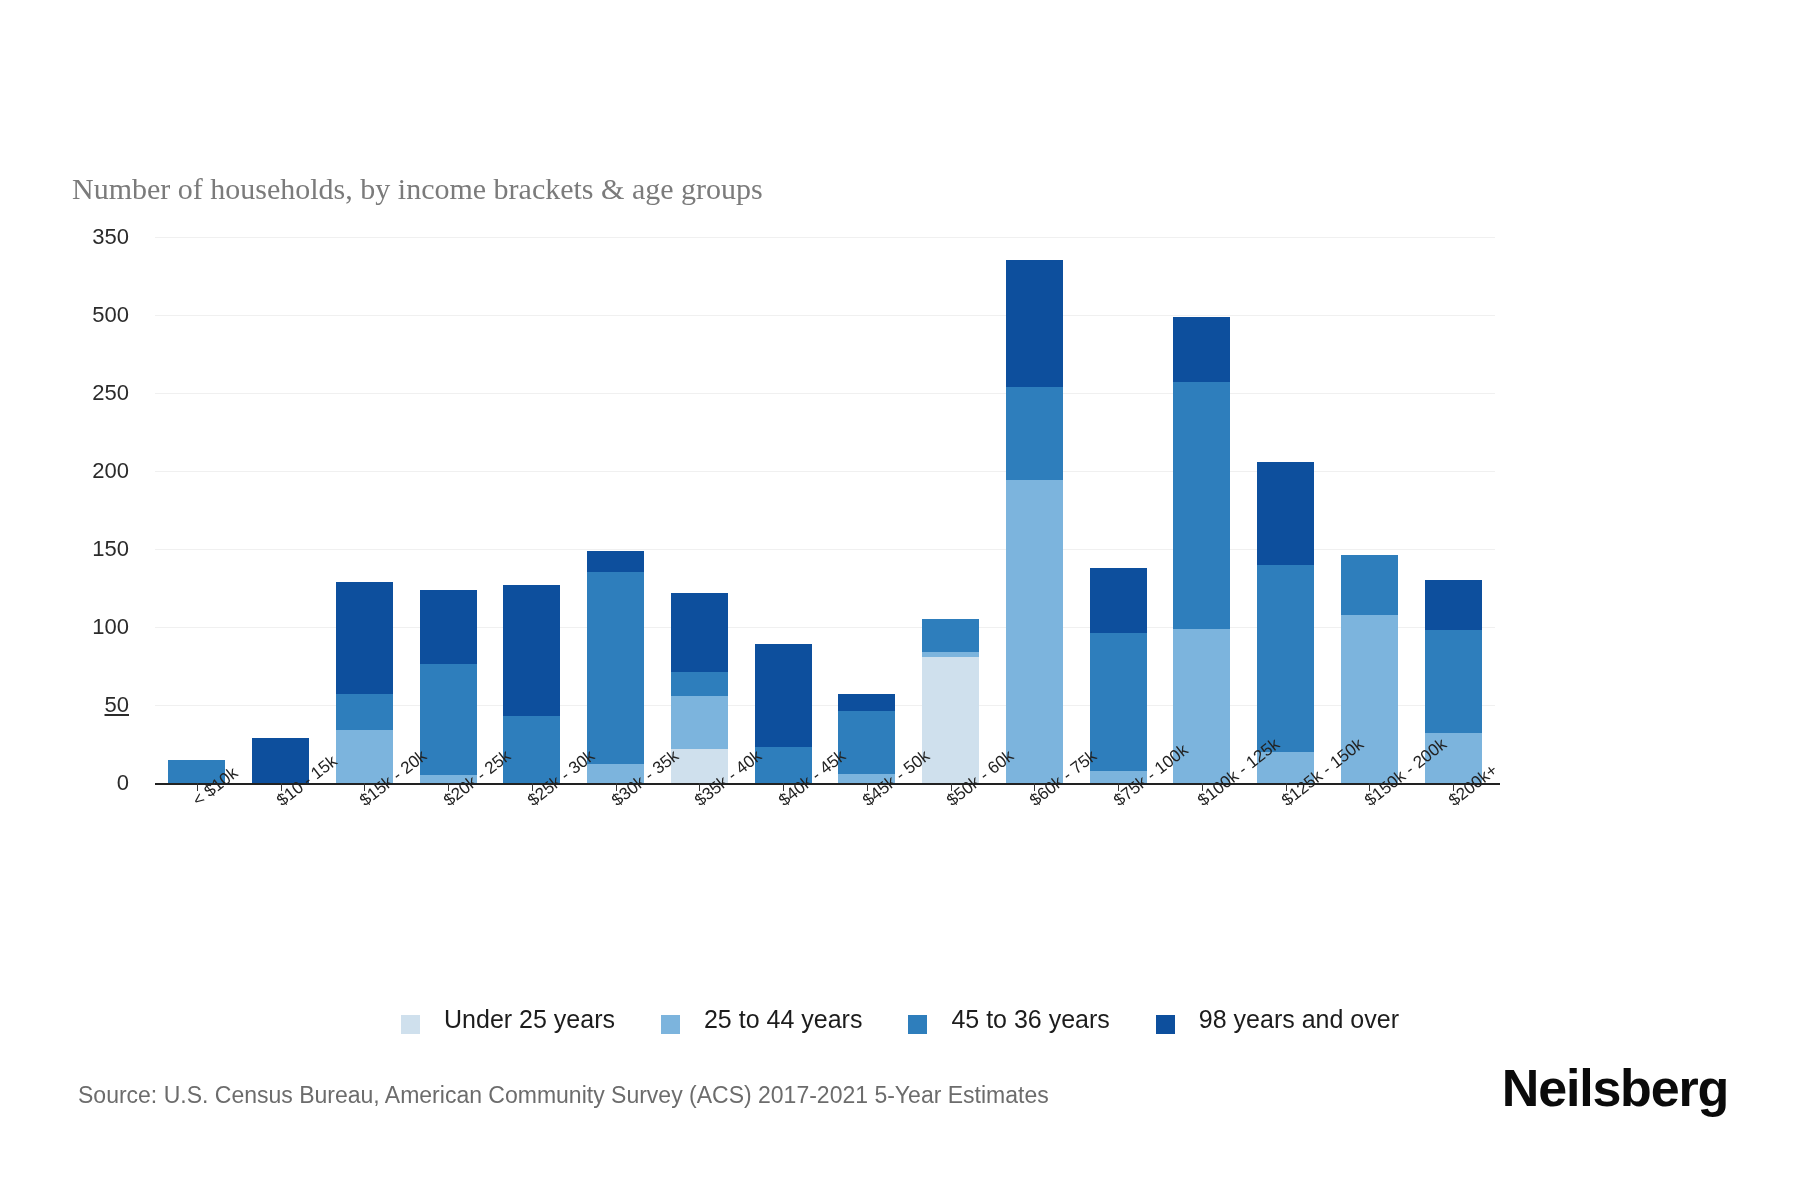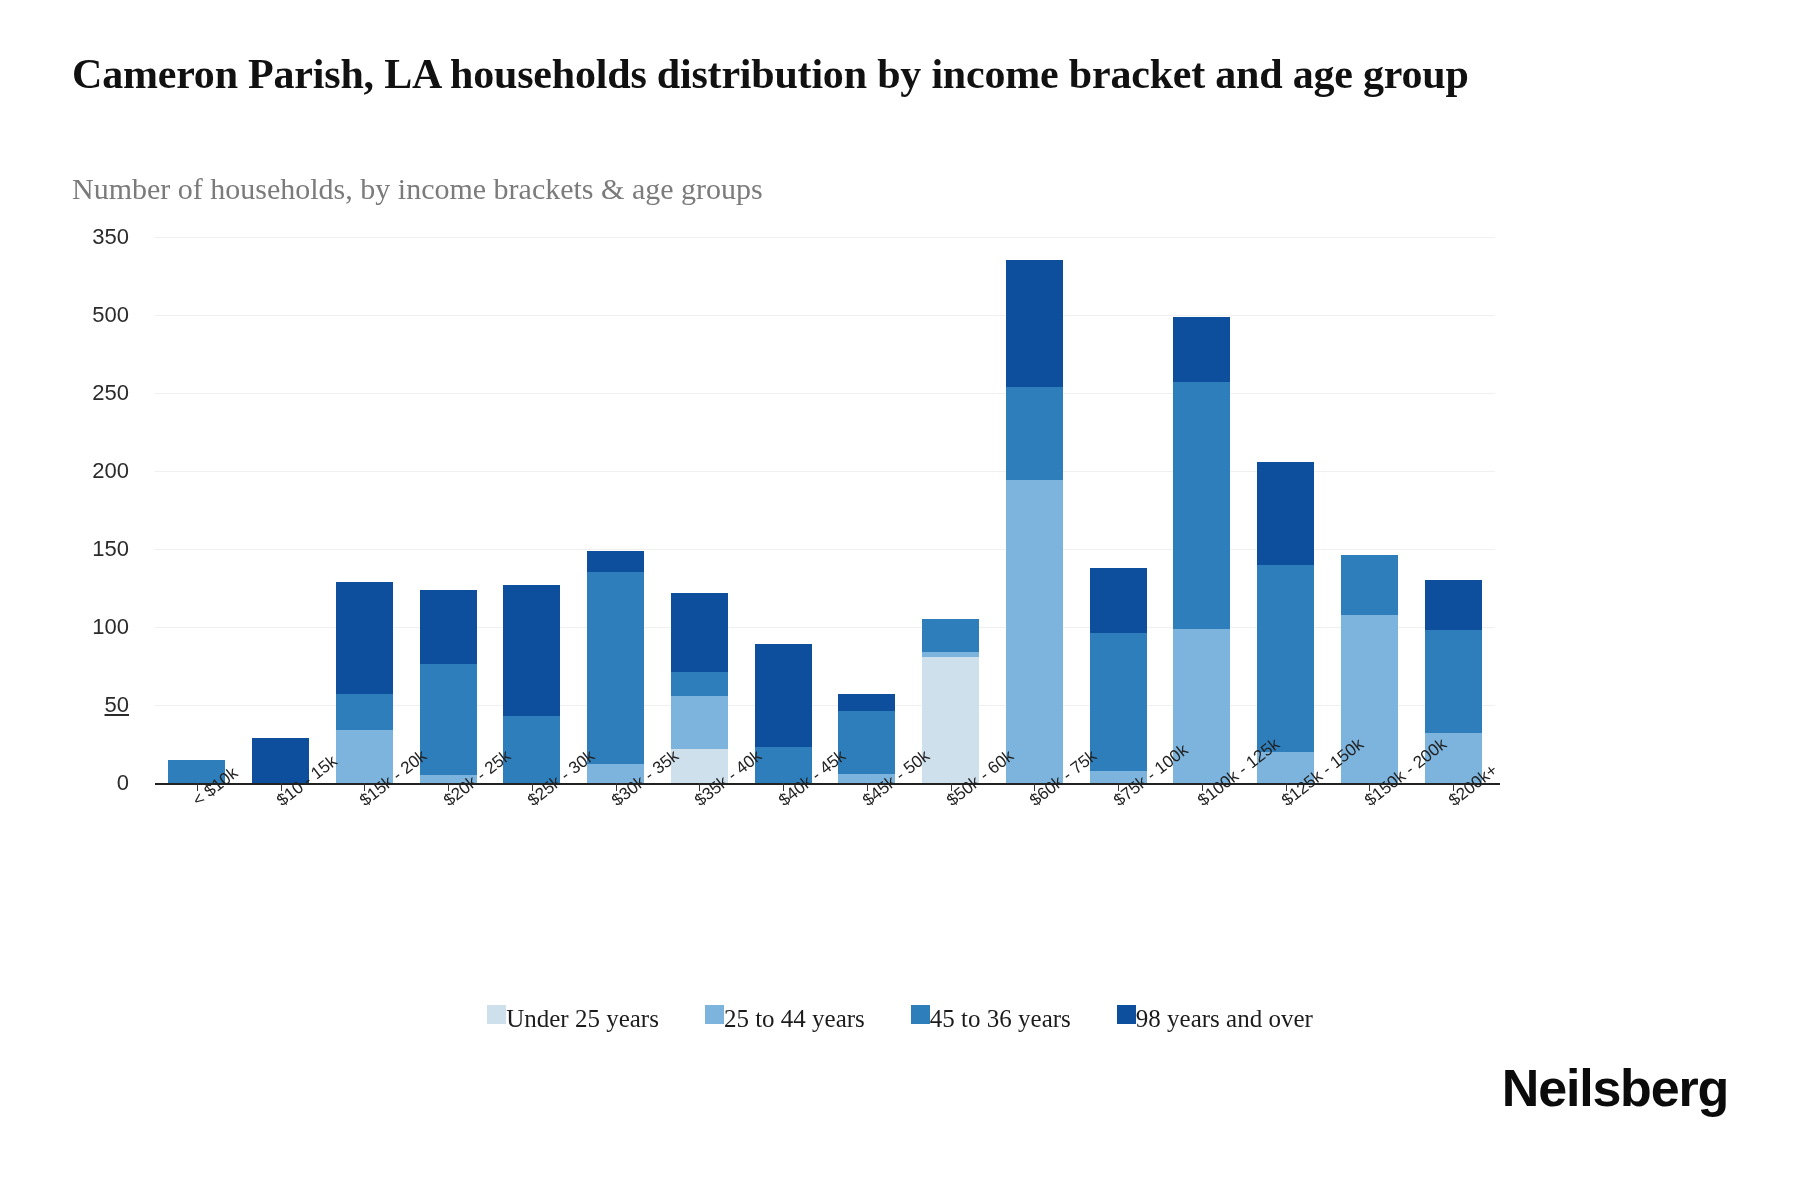--- a/index.html
+++ b/index.html
@@ -66,40 +66,39 @@
     white-space:nowrap;
     transform-origin:left top;
     transform:rotate(-38deg);
   }
 
   
   #legend{
     position:absolute;left:0;top:1005px;width:1800px;
     display:flex;justify-content:center;align-items:center;gap:46px;
   }
-  .legend-item{display:flex;align-items:flex-start;gap:0;font-family:Liberation Serif, serif;}
+  .legend-item{display:flex;align-items:flex-end;gap:24px;}
   .legend-swatch{width:19px;height:19px;display:block;}
   .legend-label{font-size:25px;color:#1c1c1c;white-space:nowrap;}
 
   #source-note{
     position:absolute;left:78px;top:1082px;
     font-size:23px;color:#6c6c6c;white-space:nowrap;
   }
   #brand-logo{
     position:absolute;right:72px;top:1058px;
     font-size:52px;font-weight:700;color:#0b0b0b;
     letter-spacing:-1.2px;
   }
 </style>
 </head>
 <body>
 
 <div class="wrap">
 
-  <div id="chart-title">Cameron Parish, LA households distribution by income bracket and age group</div>
   <div id="chart-subtitle">Number of households, by income brackets &amp; age groups</div>
 
   <div id="y-axis">
       <div class="ytick" style="top: 546px;">0</div>
       <div class="ytick" style="top: 468px; text-decoration: underline;">50</div>
       <div class="ytick" style="top: 390px;">100</div>
       <div class="ytick" style="top: 312px;">150</div>
       <div class="ytick" style="top: 234px;">200</div>
       <div class="ytick" style="top: 156px;">250</div>
       <div class="ytick" style="top: 78px;">500</div>
@@ -202,20 +201,21 @@
       <div class="legend-item">
         <span class="legend-swatch" style="background: rgb(46, 126, 188);"></span>
         <span class="legend-label">45 to 36 years</span>
       </div>
       <div class="legend-item">
         <span class="legend-swatch" style="background: rgb(13, 79, 157);"></span>
         <span class="legend-label">98 years and over</span>
       </div>
     </div>
 
+  <div id="source-note">Source: U.S. Census Bureau, American Community Survey (ACS) 2017-2021 5-Year Estimates</div>
   <div id="brand-logo">Neilsberg</div>
 
 <div class="xtick-mark" style="left: 196.875px;"></div>
     <div class="xlabel" style="left: 188.875px;">&lt; $10k</div>
     <div class="xtick-mark" style="left: 280.625px;"></div>
     <div class="xlabel" style="left: 272.625px;">$10 - 15k</div>
     <div class="xtick-mark" style="left: 364.375px;"></div>
     <div class="xlabel" style="left: 356.375px;">$15k - 20k</div>
     <div class="xtick-mark" style="left: 448.125px;"></div>
     <div class="xlabel" style="left: 440.125px;">$20k - 25k</div>

